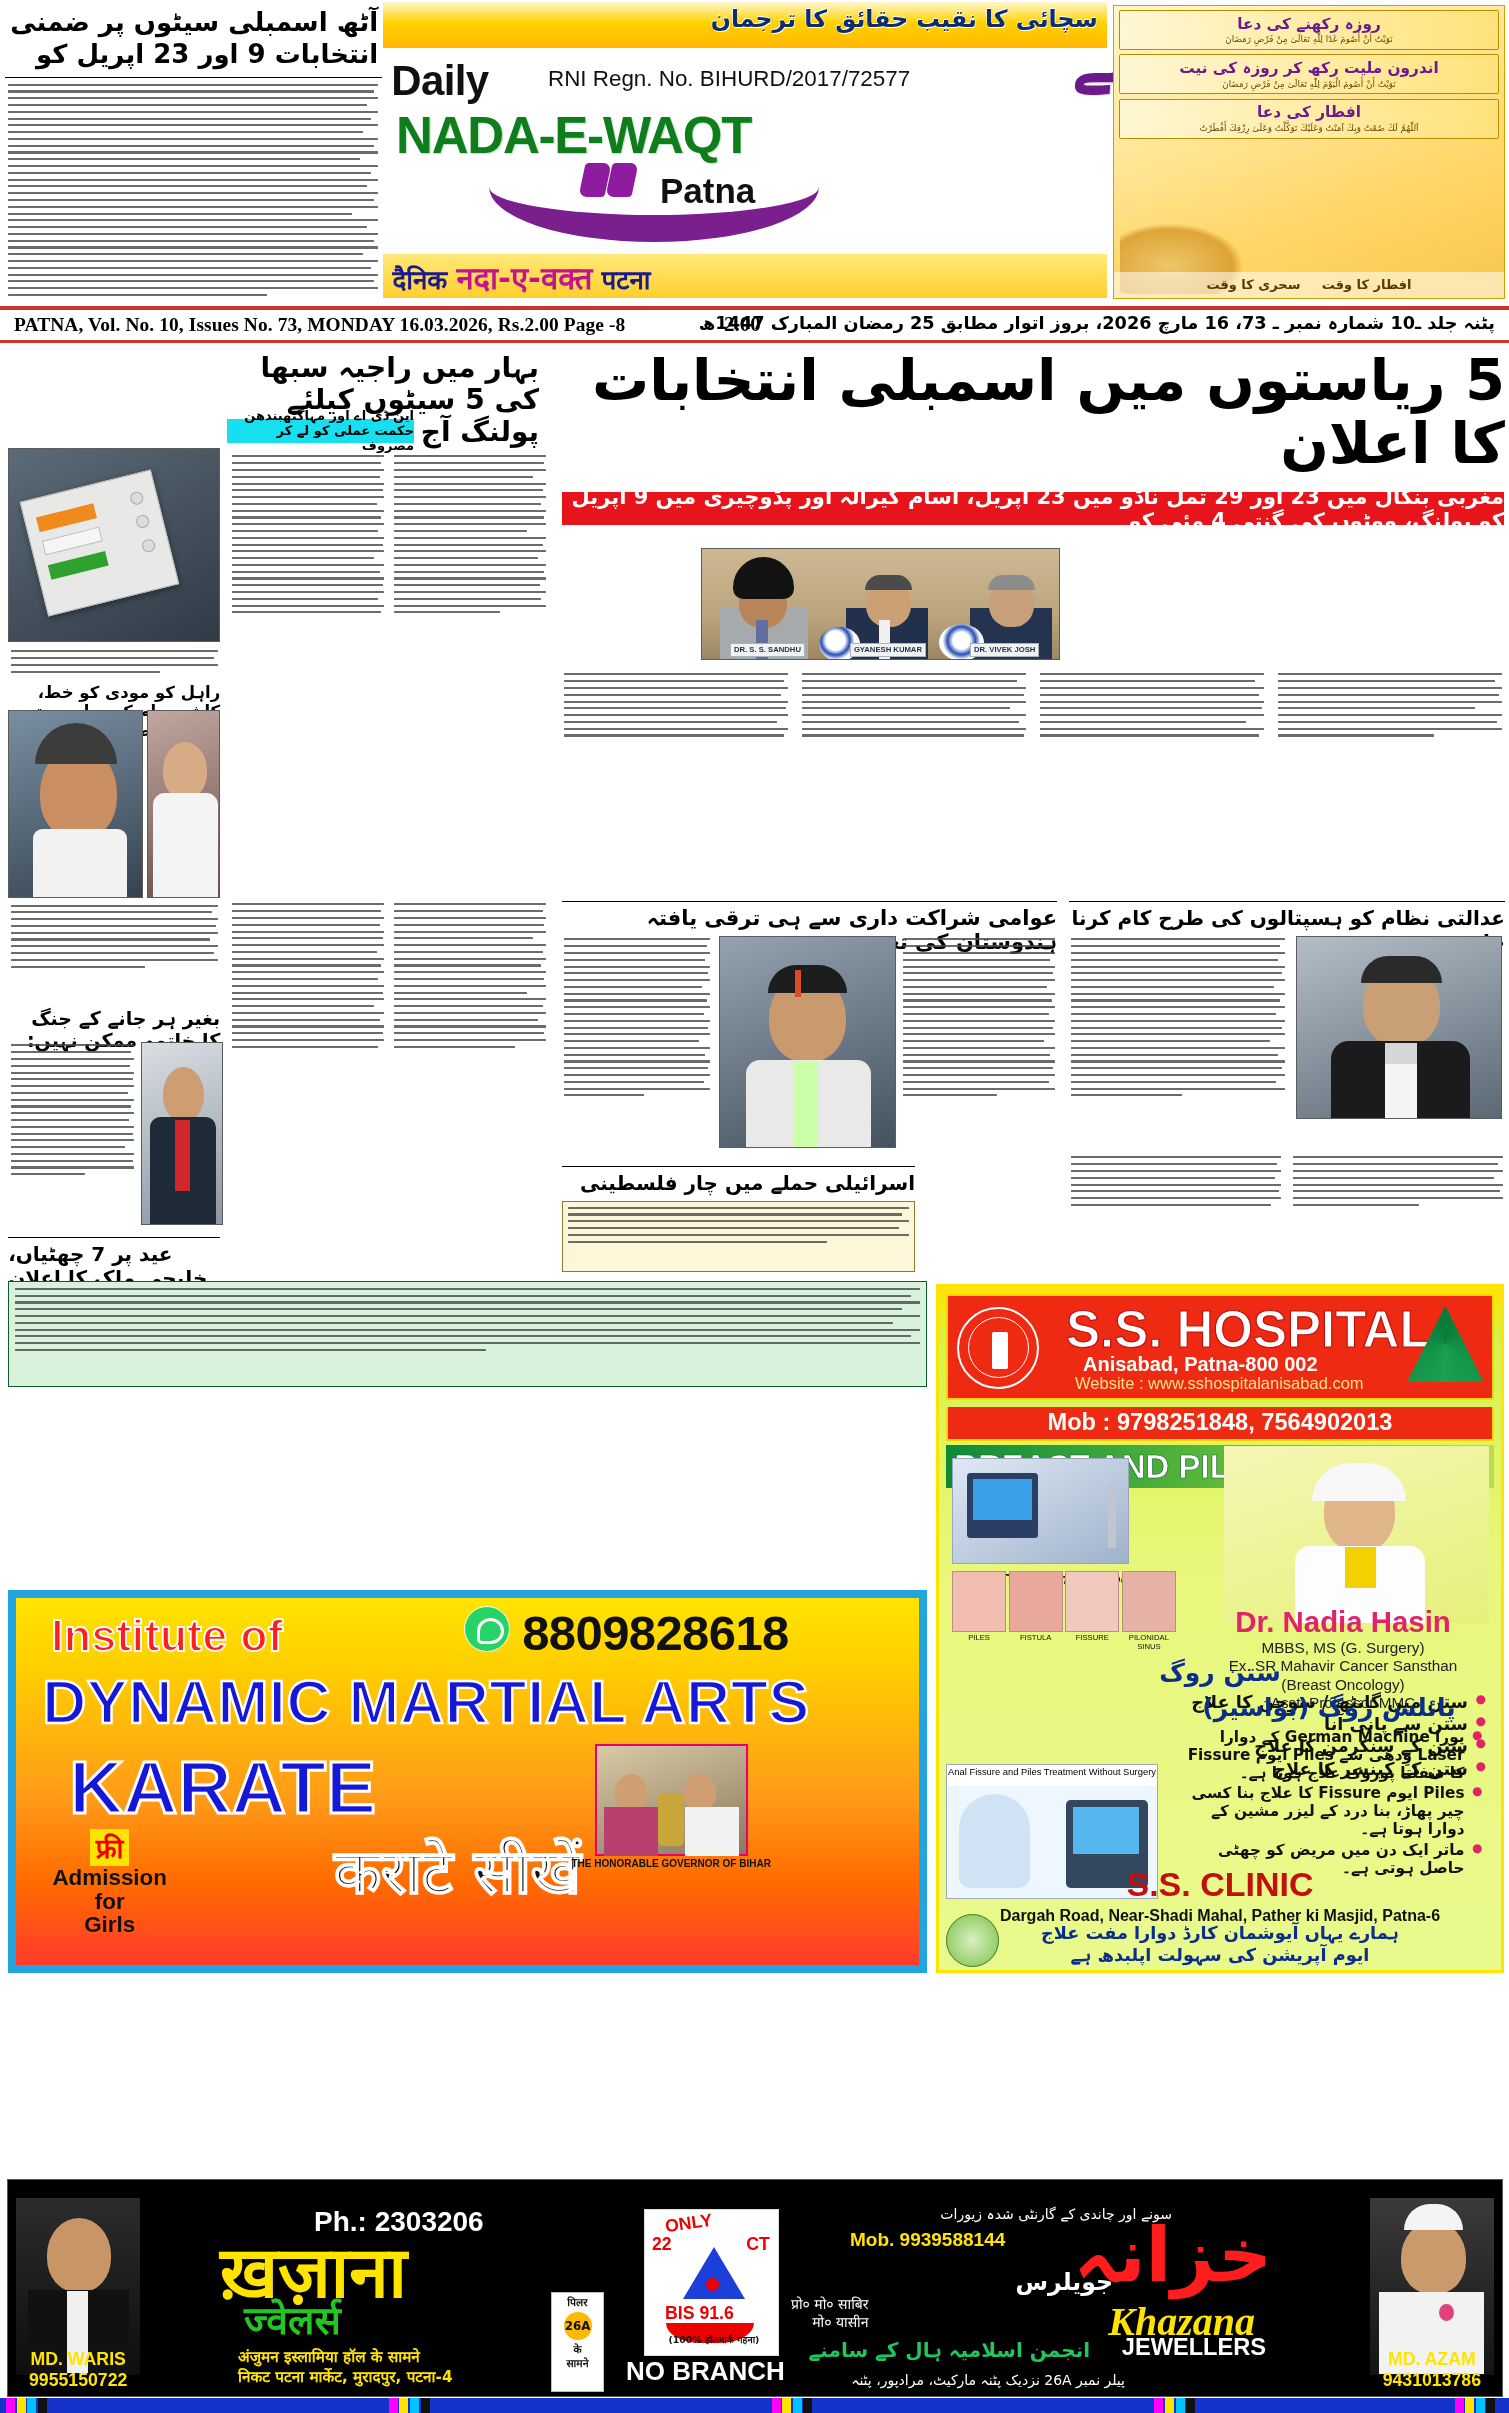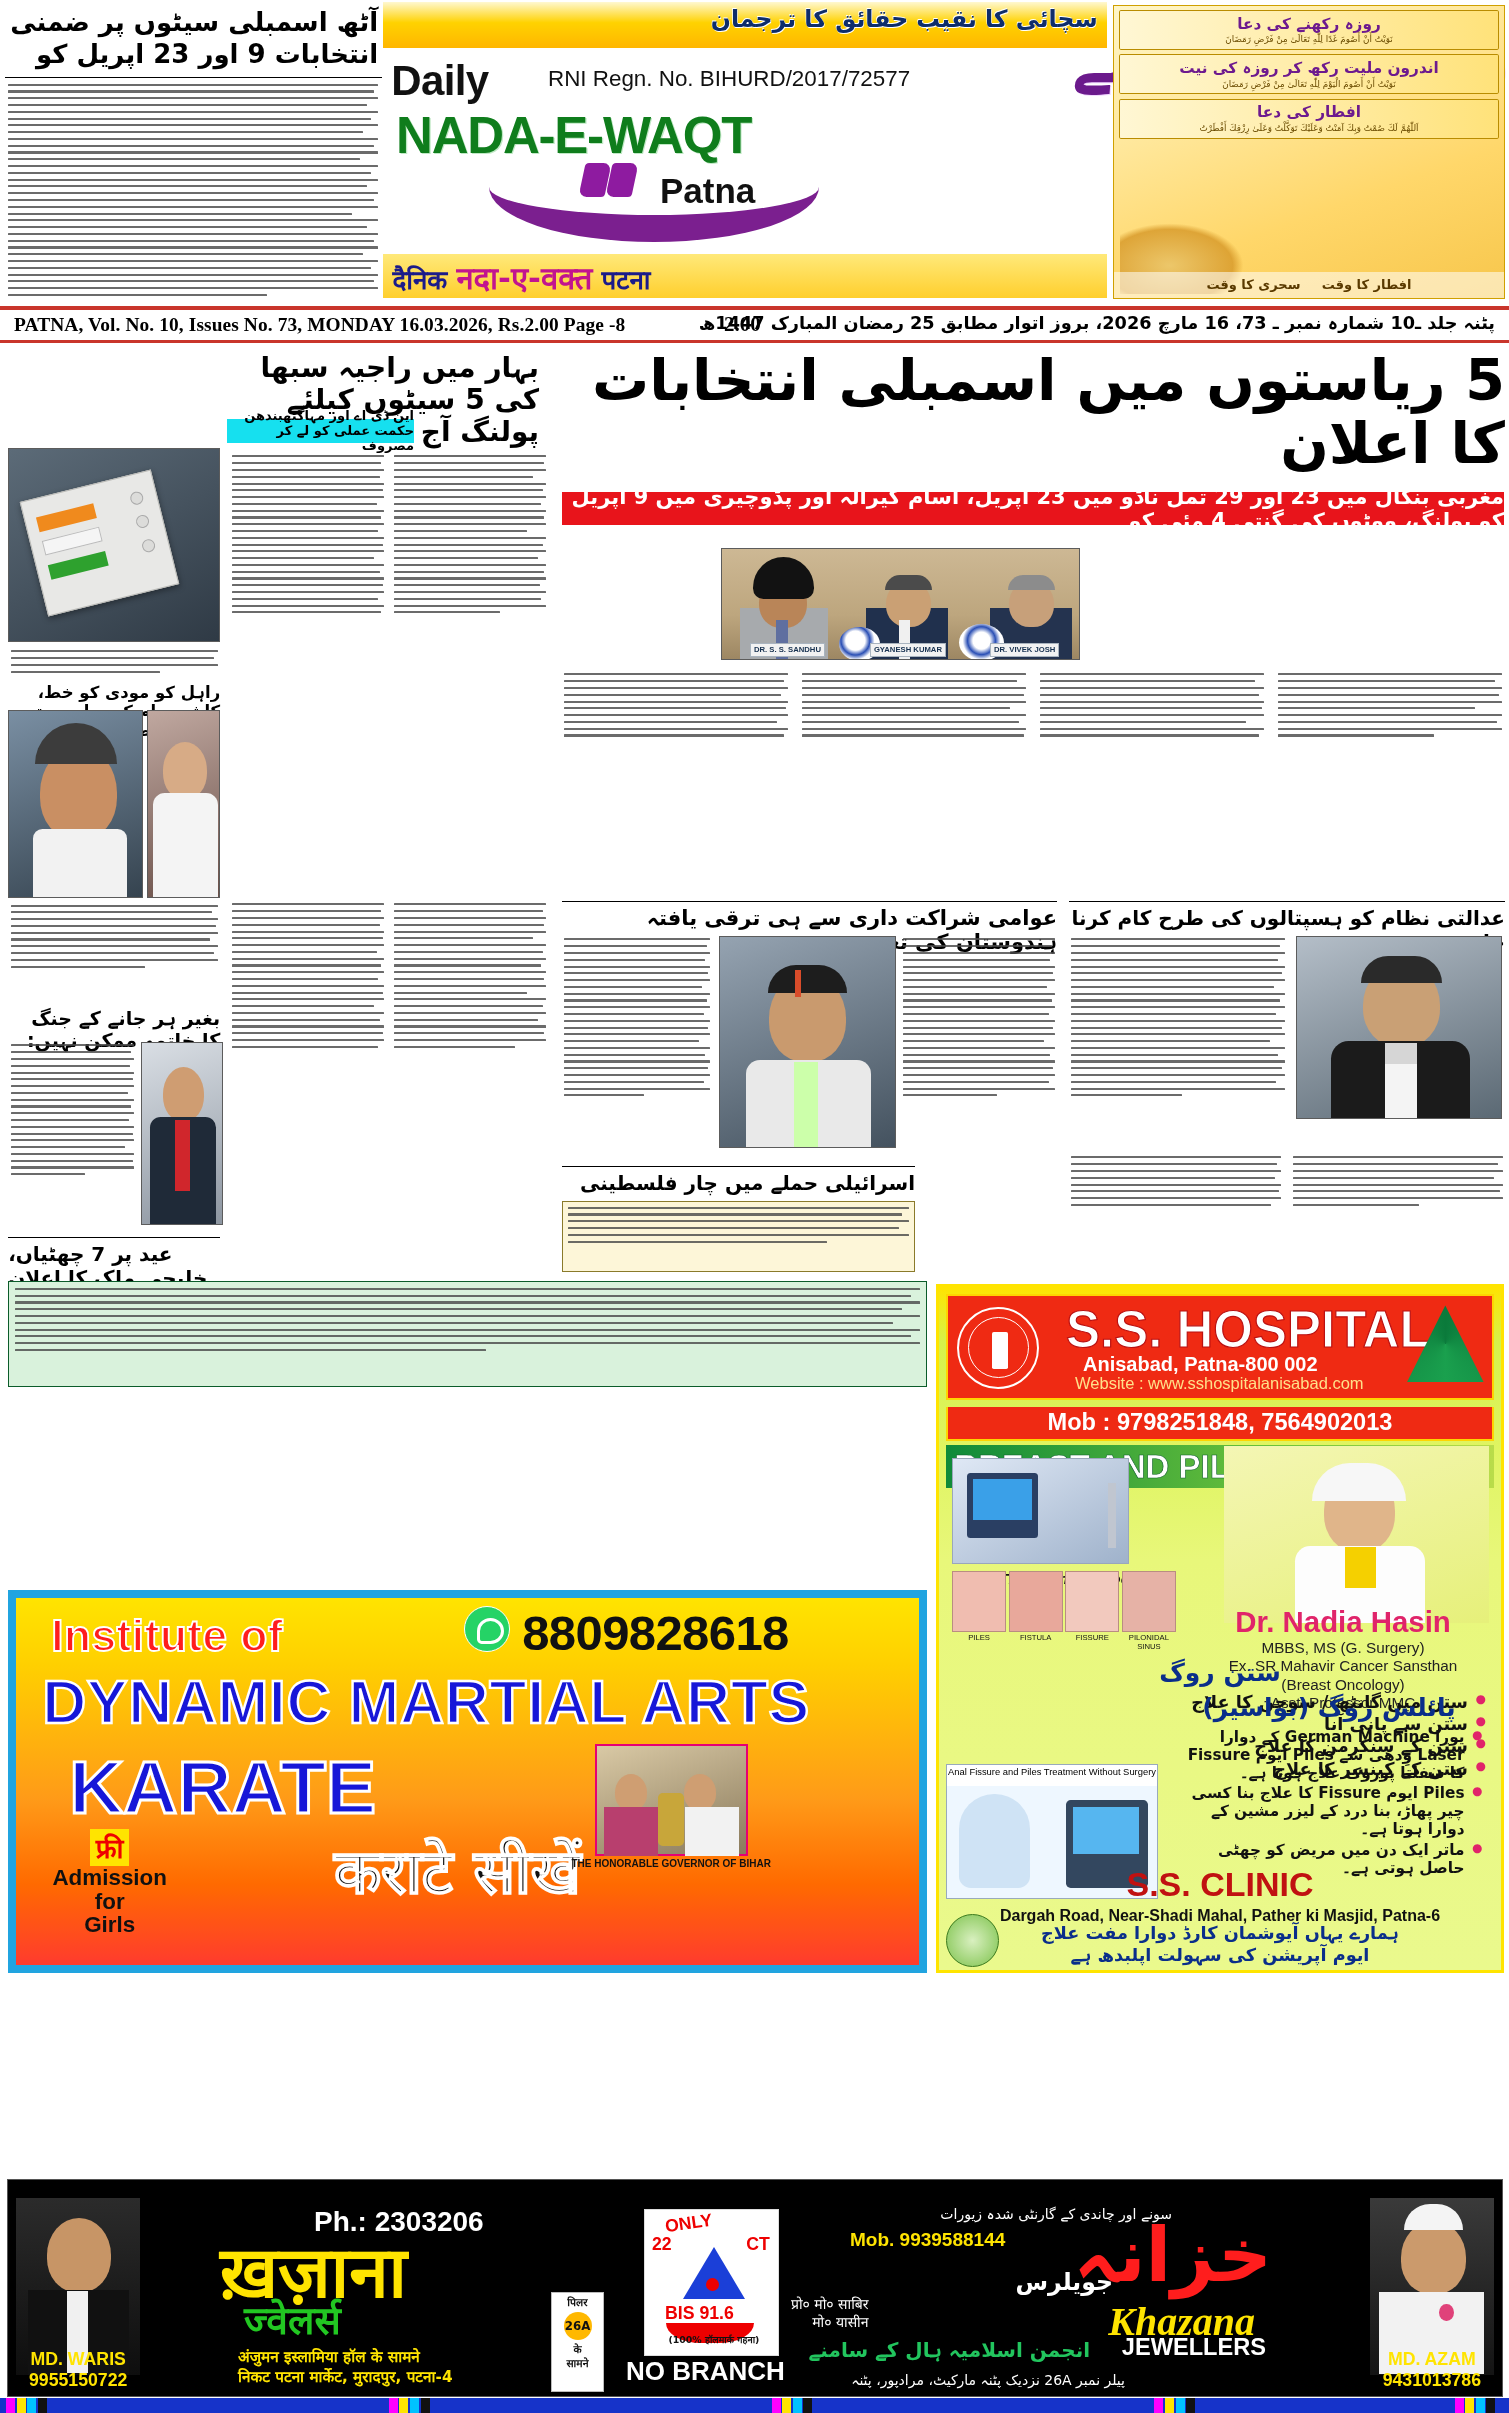--- a/index.html
+++ b/index.html
@@ -599,21 +599,21 @@
     <i style="width:100%"></i>
       <i style="width:99%"></i>
       <i style="width:100%"></i>
       <i style="width:96%"></i>
     <i style="width:100%"></i>
       <i style="width:97%"></i>
       <i style="width:100%"></i>
       <i style="width:70%"></i>
   </div>
 
-  <div class="col" style="left:701px; top:548px; width:359px; height:112px;margin-left:20px;">
+  <div class="col" style="left:701px; top:548px; width:359px; height:112px;">
     <div class="photo" style="width:100%;height:100%;background:linear-gradient(180deg,#cdb894 0%,#bda67e 60%,#9d8763 100%);">
 
       <div style="position:absolute;left:17.7px;top:59px;width:88px;height:54px;background:#a7aaad;"></div>
       <div class="face" style="left:37px;top:28px;width:48px;height:51px;background:#b98558;"></div>
       <div style="position:absolute;left:31px;top:8.2px;width:61px;height:42px;background:#121212;border-radius:31px 31px 10.6px 10.6px;"></div>
       <div style="position:absolute;left:54px;top:71px;width:11.8px;height:42px;background:#5f6fa0;"></div>
       <div style="position:absolute;left:10.6px;top:46px;width:104px;height:67px;background:transparent;border:0;"></div>
 
       <div style="position:absolute;left:144px;top:59px;width:82px;height:54px;background:#20304d;"></div>
       <div class="face" style="left:164px;top:31px;width:45px;height:47px;background:#caa074;"></div>

